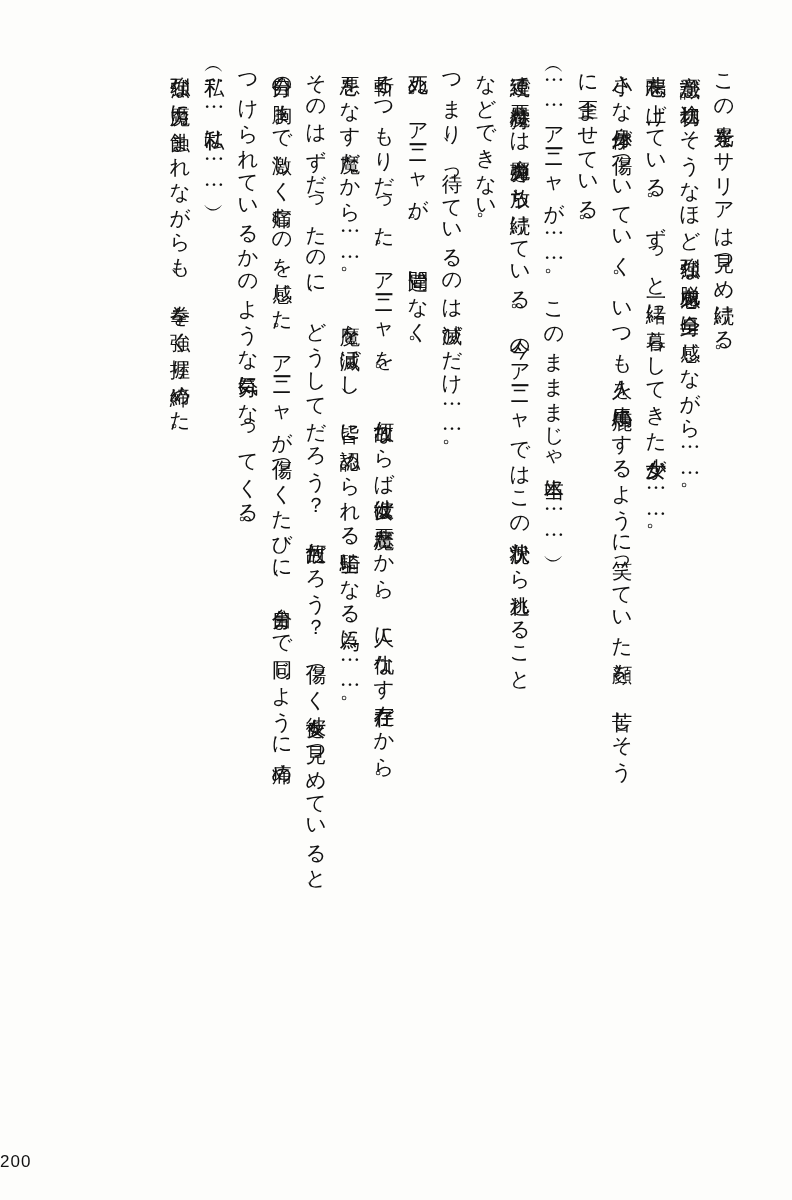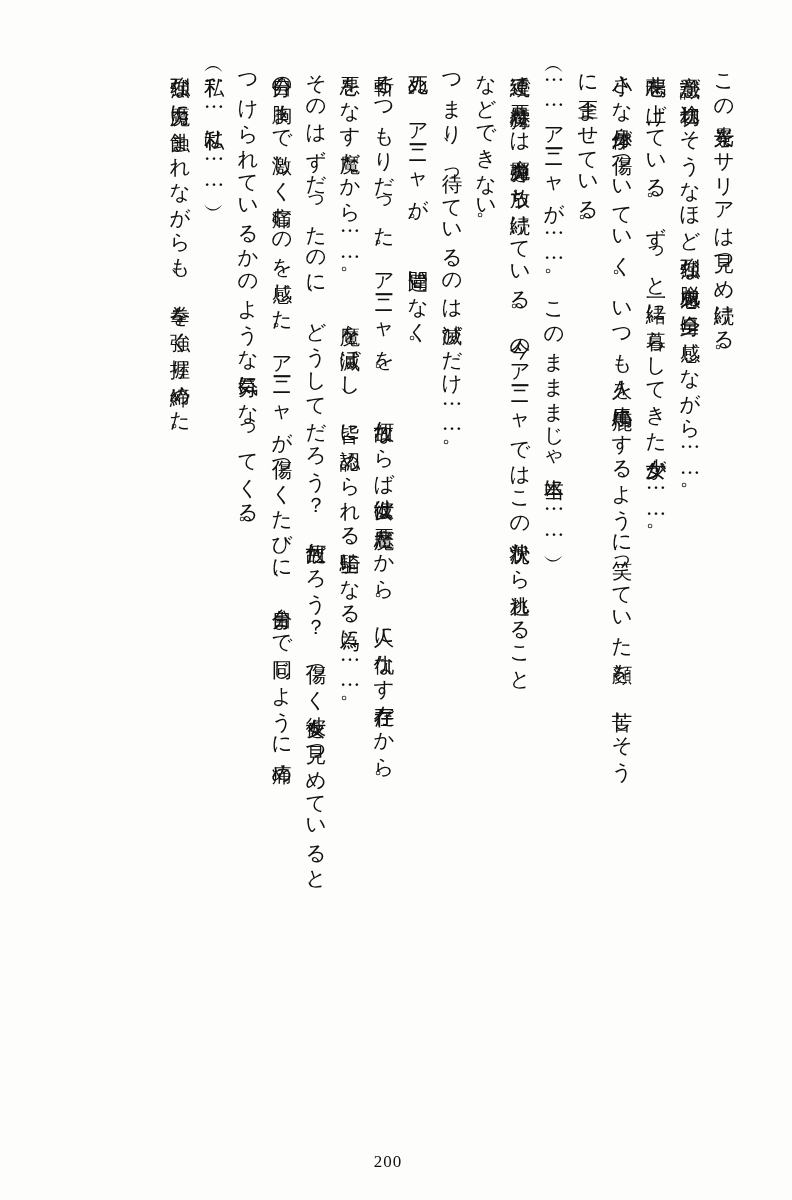--- a/index.html
+++ b/index.html
@@ -41,22 +41,22 @@
     flex: 0 0 34px;
     white-space: pre-wrap;
     text-align: start;
     font-weight: 400;
   }
   .page-number {
     position: absolute;
     bottom: 28px;
     left: 0;
     right: 16px;
-    text-align: center;
-    font-family: Liberation Serif, serif;
+    text-align: left;
+    font-family: Liberation Sans, sans-serif;
     font-size: 17px;
     color: #111111;
     letter-spacing: 1px;
   }
 </style>
 </head>
 <body>
 
 <div class="page">
 

